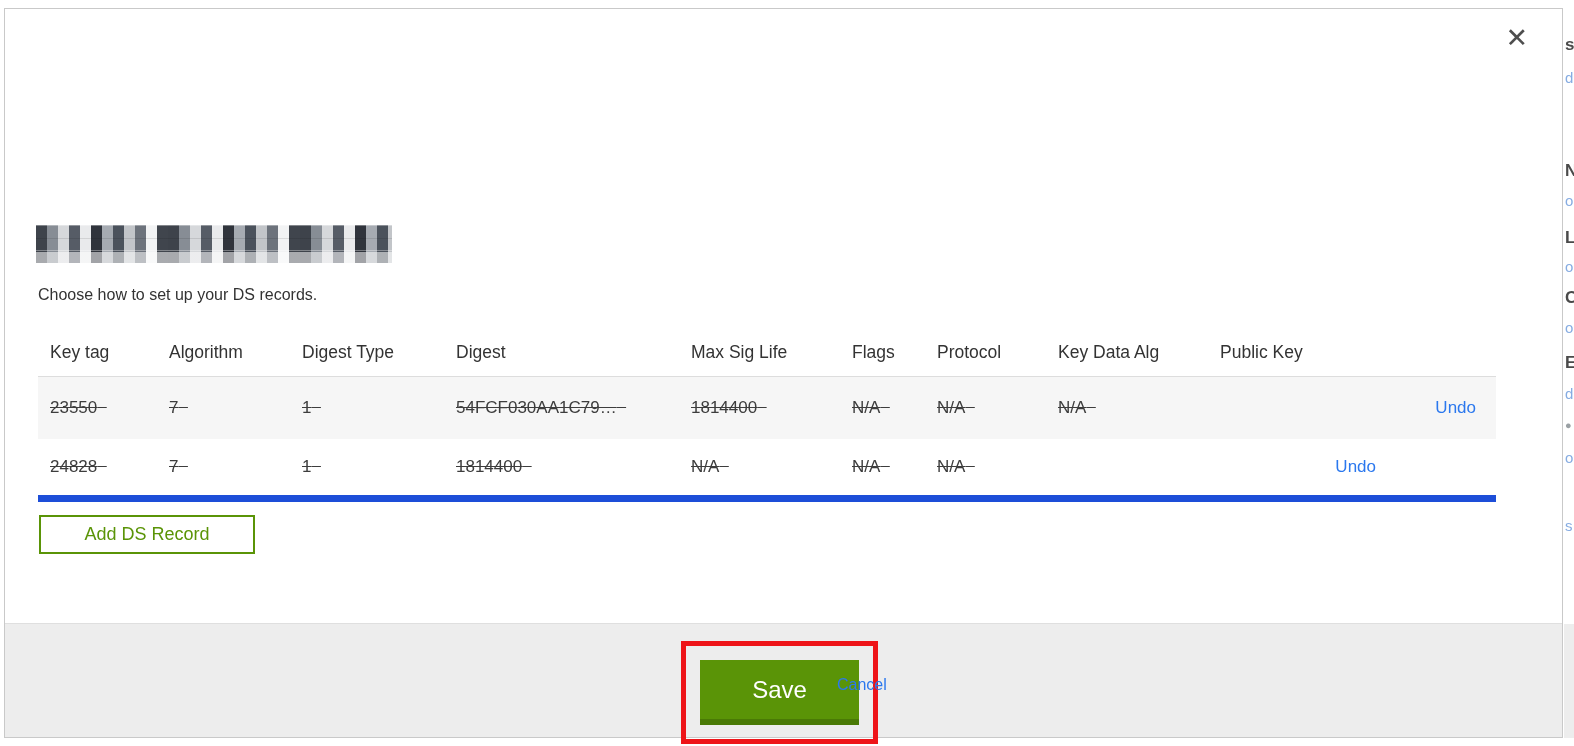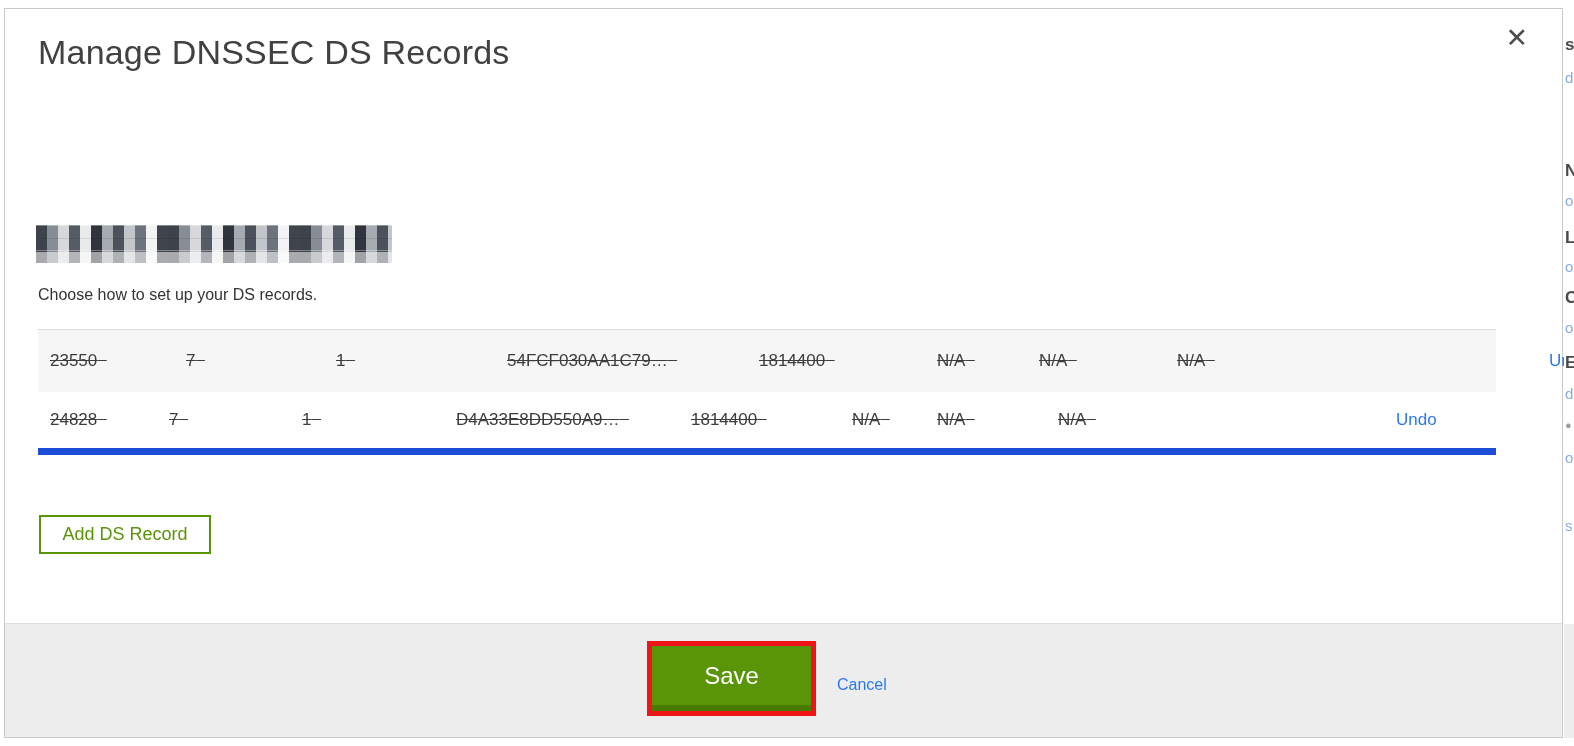--- a/index.html
+++ b/index.html
@@ -29,34 +29,34 @@
         #3e434b 0 11px, #878d95 11px 22px, #d6d8db 22px 33px, #565c66 33px 44px,
         #e9eaec 44px 55px, #30343c 55px 66px, #a6abb2 66px 77px, #4b525c 77px 88px,
         #c2c5c9 88px 99px, #6d737c 99px 110px, #f2f3f4 110px 121px, #40454d 121px 132px);
   }
   .intro{position:absolute;left:33px;top:277px;font-size:16px;color:#333;}
   .ds-table{position:absolute;left:33px;top:320px;width:1458px;font-size:17px;}
   .tr{display:grid;grid-template-columns:119px 133px 154px 235px 161px 85px 121px 162px 176px 1fr;
     align-items:center;padding-left:12px;}
   .tr.head{height:47px;color:#333;font-size:17.5px;}
   .tr.row{height:63px;}
-  .tr.row-0{background:var(--row-gray);border-top:1px solid #ddd;gap:17px;}
+  .tr.row-0{background:var(--row-gray);border-top:1px solid #ddd;}
   .tr.row-1{background:#fff;border-bottom:7px solid #1d4ed8;}
   .td{white-space:nowrap;overflow:hidden;}
   .struck{text-decoration:line-through;color:var(--text-dark);}
   .struck::after{content:"\00a0\00a0";}
-  .td.action{text-align:left;padding-right:20px;}
+  .td.action{text-align:right;padding-right:20px;}
   .undo-link{color:var(--link-blue);cursor:pointer;text-decoration:none;font-size:17px;}
-  .add-btn{position:absolute;left:34px;top:506px;width:172px;height:39px;
+  .add-btn{position:absolute;left:34px;top:506px;width:216px;height:39px;
     background:#fff;border:2px solid var(--green);color:var(--green);
     font-size:18px;font-family:inherit;cursor:pointer;}
   .footer{position:absolute;left:0;top:614px;width:100%;height:114px;
     background:var(--footer-gray);border-top:1px solid #dfdfdf;}
-  .save-annotation{position:absolute;left:642px;top:17px;
-    border:5px solid var(--annotation-red);padding:0;background:transparent;}
+  .save-annotation{position:absolute;left:676px;top:17px;
+    border:5px solid var(--annotation-red);padding:14px;background:transparent;}
   .save-btn{display:flex;align-items:center;justify-content:center;
     width:159px;height:65px;background:var(--green);
     border:none;border-bottom:6px solid var(--green-dark);
     color:#fff;font-size:24px;font-family:inherit;cursor:pointer;}
   .cancel-link{position:absolute;left:832px;top:61px;transform:translateY(-50%);
     color:var(--link-blue);font-size:16px;cursor:pointer;text-decoration:none;}
   .bg-strip{position:absolute;right:0;top:0;width:10px;height:746px;overflow:hidden;
     background:#fff;}
   .bg-strip .gray-block{position:absolute;left:0;top:624px;width:10px;height:114px;
     background:var(--footer-gray);}
@@ -64,45 +64,55 @@
   .frag.bold{font-weight:bold;color:#4a4a4a;font-size:17px;}
   .frag.link{color:#86ace2;font-size:15px;}
   .frag.dot{color:#9aa0a4;font-size:11px;}
 </style>
 </head>
 <body>
 
 <div class="modal">
   <span class="close-btn">✕</span>
 
-  <h1 class="title">Manage DNSSEC DS Records</h1>
 
   <div class="redacted-domain"></div>
 
   <div class="intro">Choose how to set up your DS records.</div>
 
   <div class="ds-table">
+    <div class="tr head" id="table-head">
+        <div class="td">Key tag</div>
+        <div class="td">Algorithm</div>
+        <div class="td">Digest Type</div>
+        <div class="td">Digest</div>
+        <div class="td">Max Sig Life</div>
+        <div class="td">Flags</div>
+        <div class="td">Protocol</div>
+        <div class="td">Key Data Alg</div>
+        <div class="td">Public Key</div>
+        <div></div>
+      </div>
     <div id="table-body">
         <div class="tr row row-0">
           <div class="td"><span class="struck">23550</span></div>
           <div class="td"><span class="struck">7</span></div>
           <div class="td"><span class="struck">1</span></div>
           <div class="td"><span class="struck">54FCF030AA1C79…</span></div>
           <div class="td"><span class="struck">1814400</span></div>
           <div class="td"><span class="struck">N/A</span></div>
           <div class="td"><span class="struck">N/A</span></div>
           <div class="td"><span class="struck">N/A</span></div>
           <div class="td"></div>
           <div class="td action"><a class="undo-link">Undo</a></div>
         </div>
         <div class="tr row row-1">
           <div class="td"><span class="struck">24828</span></div>
           <div class="td"><span class="struck">7</span></div>
           <div class="td"><span class="struck">1</span></div>
-          <div class="td"><span class="struck">D4A33E8DD550A9…</span></div>
           <div class="td"><span class="struck">1814400</span></div>
           <div class="td"><span class="struck">N/A</span></div>
           <div class="td"><span class="struck">N/A</span></div>
           <div class="td"><span class="struck">N/A</span></div>
           <div class="td"></div>
           <div class="td action"><a class="undo-link">Undo</a></div>
         </div>
       </div>
   </div>
 

